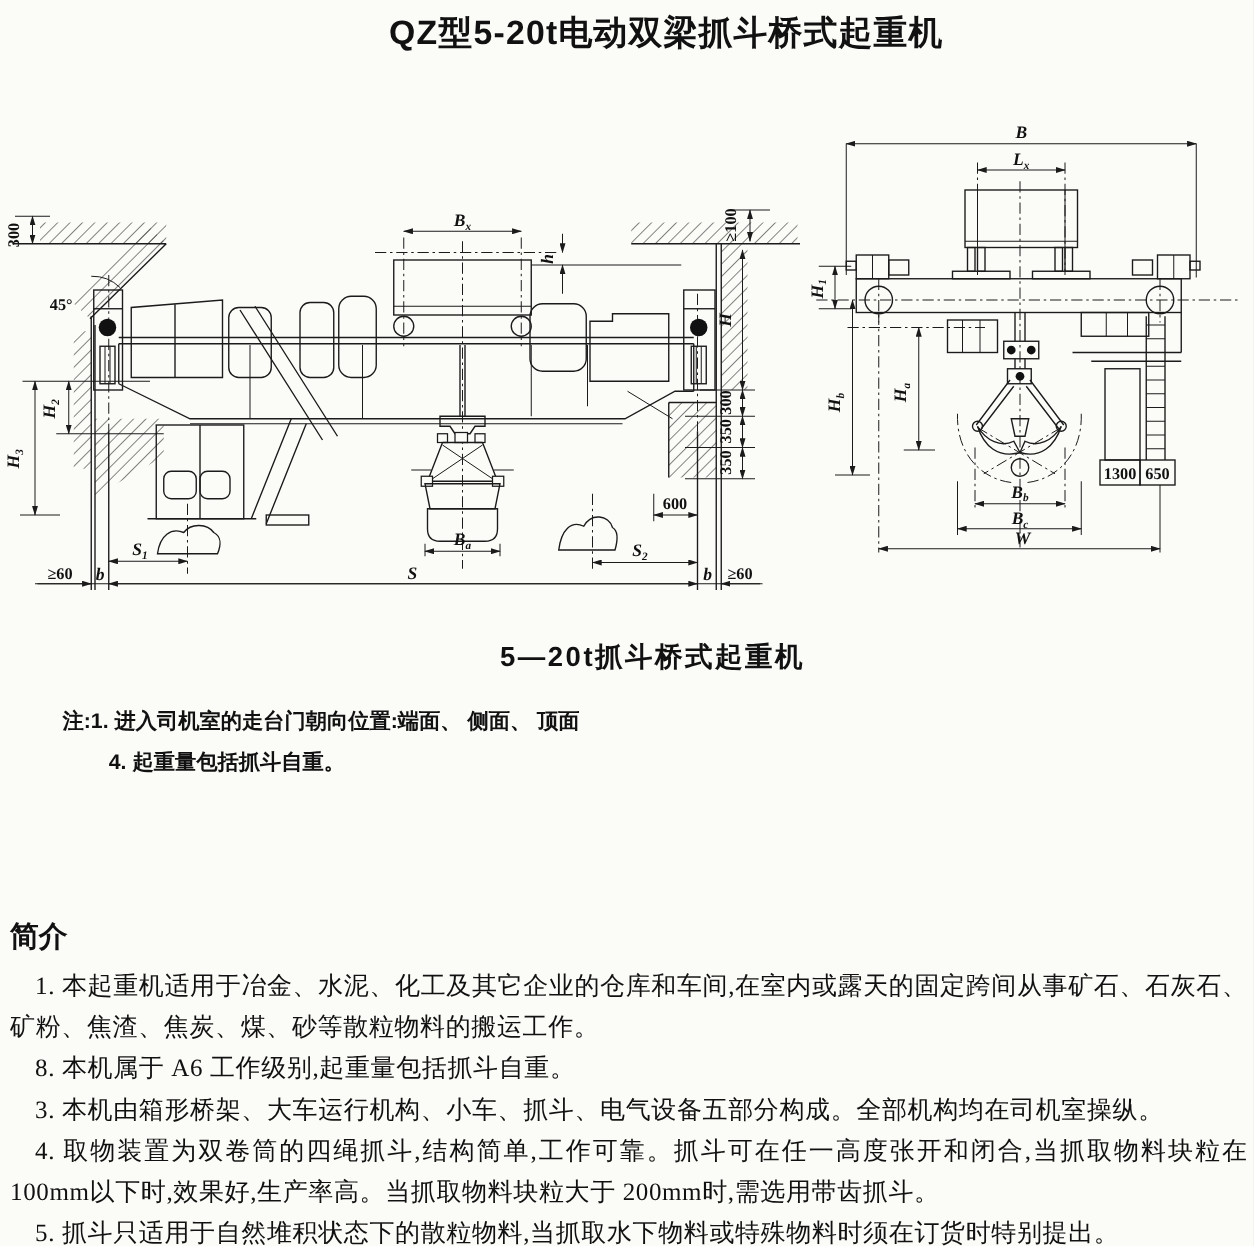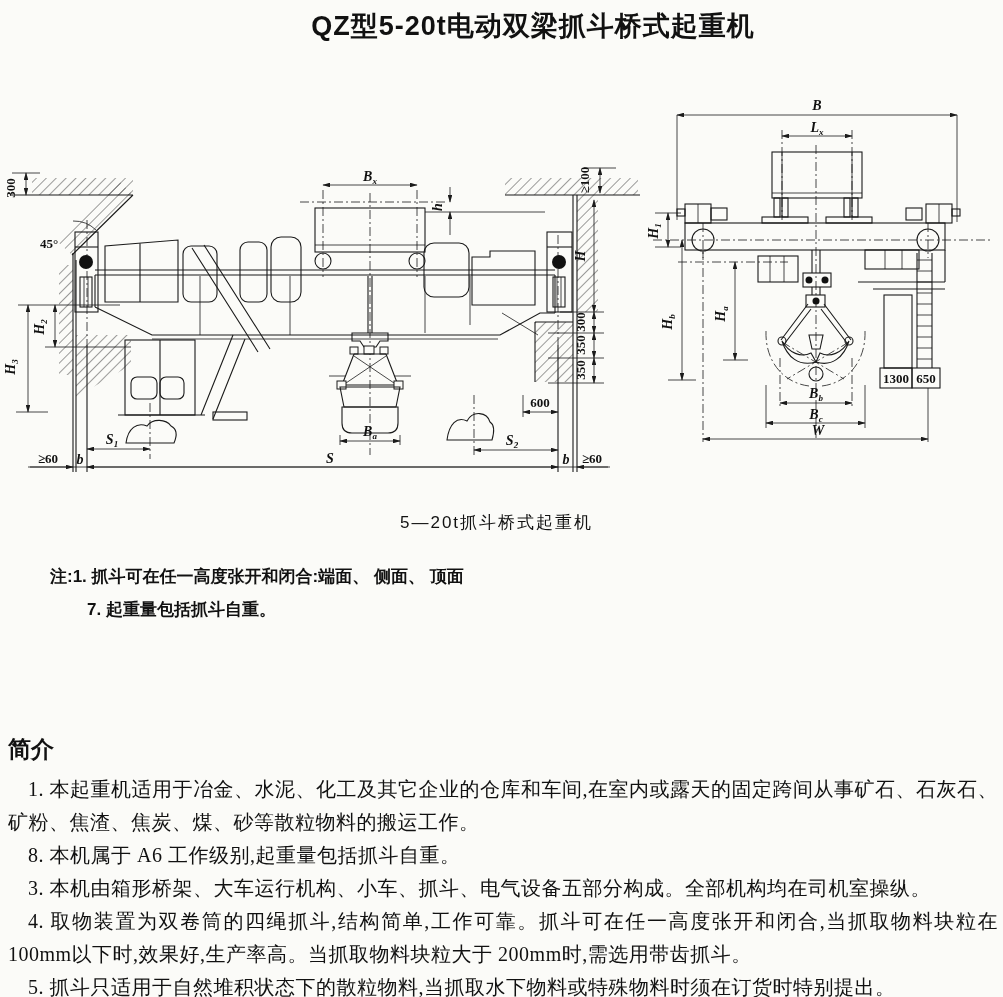--- a/index.html
+++ b/index.html
@@ -1,20 +1,20 @@
 <!DOCTYPE html>
 <html><head>
 <meta charset="utf-8">
 <style>
   html,body{margin:0;padding:0;background:#e8e8e4;}
   .page{position:relative;width:1003px;height:997px;background:#fbfbf8;color:#111;
         font-family:"Liberation Sans","DejaVu Sans",sans-serif;overflow:hidden;}
   .title{position:absolute;top:8px;left:0;width:990px;text-align:center;
          font-size:27px;font-weight:bold;letter-spacing:1px;margin-left:38px;}
-  .caption{position:absolute;left:400px;top:511px;font-size:17px;font-weight:normal;letter-spacing:2px;}
+  .caption{position:absolute;left:400px;top:511px;font-size:22px;font-weight:bold;letter-spacing:2px;}
   .notes{position:absolute;left:50px;top:560px;font-size:17px;font-weight:bold;line-height:33px;}
   .notes .cont{margin-left:37px;}
   .intro{position:absolute;left:8px;top:734px;width:990px;}
   .intro h2{margin:0 0 8px 0;font-size:23px;font-weight:bold;}
   .intro p{margin:0;font-family:"Liberation Serif","DejaVu Serif",serif;font-size:20px;
            line-height:33px;text-indent:20px;text-align:justify;letter-spacing:0.5px;}
   svg{position:absolute;}
   .st{stroke:#1b1b1b;stroke-width:1.1;fill:none;stroke-linecap:butt;}
   .thin{stroke:#1b1b1b;stroke-width:0.8;fill:none;}
   .cl{stroke:#1b1b1b;stroke-width:0.8;fill:none;stroke-dasharray:9 3 2 3;}
@@ -288,22 +288,22 @@
       <text class="dl" x="168" y="329" text-anchor="middle"><tspan>B</tspan><tspan class="sub" dy="3">c</tspan></text>
       <text class="dl" x="170" y="345" text-anchor="middle">W</text>
       <text class="dn" x="248" y="293" text-anchor="middle">1300</text>
       <text class="dn" x="278" y="293" text-anchor="middle">650</text>
     </g>
   </svg>
 
   <div class="caption">5—20t抓斗桥式起重机</div>
 
   <div class="notes">
-    <div>注:1. 抓斗可在任一高度张开和闭合:端面、 侧面、 顶面</div>
-    <div class="cont">7. 起重量包括抓斗自重。</div>
+    <div>注:1. 进入司机室的走台门朝向位置:端面、 侧面、 顶面</div>
+    <div class="cont">4. 起重量包括抓斗自重。</div>
   </div>
 
   <div class="intro">
     <h2>简介</h2>
     <p>1. 本起重机适用于冶金、水泥、化工及其它企业的仓库和车间,在室内或露天的固定跨间从事矿石、石灰石、矿粉、焦渣、焦炭、煤、砂等散粒物料的搬运工作。</p>
     <p>8. 本机属于 A6 工作级别,起重量包括抓斗自重。</p>
     <p>3. 本机由箱形桥架、大车运行机构、小车、抓斗、电气设备五部分构成。全部机构均在司机室操纵。</p>
     <p>4. 取物装置为双卷筒的四绳抓斗,结构简单,工作可靠。抓斗可在任一高度张开和闭合,当抓取物料块粒在 100mm以下时,效果好,生产率高。当抓取物料块粒大于 200mm时,需选用带齿抓斗。</p>
     <p>5. 抓斗只适用于自然堆积状态下的散粒物料,当抓取水下物料或特殊物料时须在订货时特别提出。</p>
     <p>4. 当露天使用时,带有防雨设备。</p>

